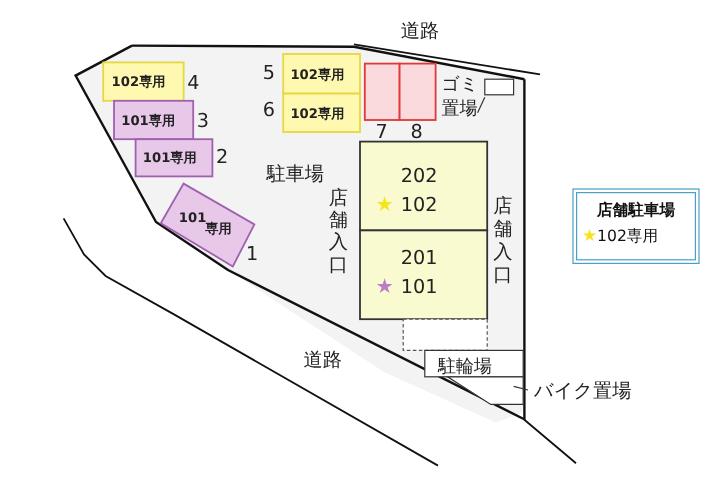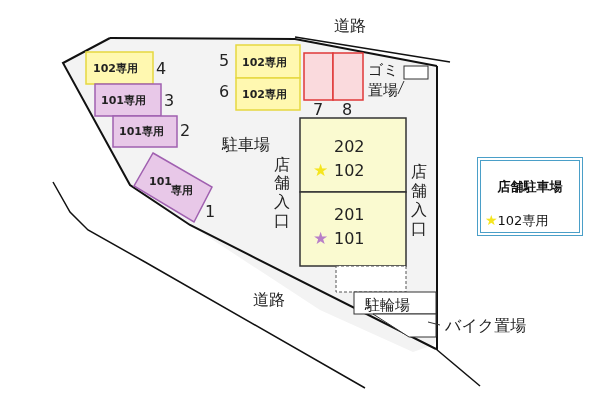--- a/index.html
+++ b/index.html
@@ -4,25 +4,25 @@
   <style>
     html, body { margin: 0; padding: 0; background: #ffffff; }
     body { width: 600px; height: 400px; overflow: hidden; position: relative;
            font-family: "DejaVu Sans", "Liberation Sans", sans-serif; }
     svg { position: absolute; left: 0; top: 0; }
     .lbl { font-family: "DejaVu Sans", "Liberation Sans", sans-serif; fill: #222; }
     .small { font-size: 11px; font-weight: bold; }
     .num { font-size: 16px; }
     .mid { font-size: 15px; }
     .unit { font-size: 16px; }
-    .legend-box { position: absolute; left: 480px; top: 160px; width: 100px; height: 73px;
+    .legend-box { position: absolute; left: 480px; top: 160px; width: 100px; height: 57px;
                   border: 1px solid #4a9fc8; outline: 1px solid #4a9fc8; outline-offset: 2px;
-                  background: #fff; box-sizing: border-box; padding: 16px 4px; }
+                  background: #fff; box-sizing: border-box; padding: 4px 4px; }
     .legend-title { font-size: 13px; font-weight: bold; color: #111; text-align: center; margin-top: 1px; }
-    .legend-row { font-size: 13px; color: #111; margin-top: 16px; white-space: nowrap; }
+    .legend-row { font-size: 13px; color: #111; margin-top: 4px; white-space: nowrap; }
     .star { font-size: 14px; }
   </style>
 </head>
 <body>
 
 <svg width="600" height="400" viewBox="0 0 600 400">
 
   <polygon points="63,63 110,38 295,39 437,66 437,340 433,345 413,352 320,310 190,225 130,185" fill="#f3f3f3" stroke="none"></polygon>
 
   <polyline points="110,38 63,63 130,185 190,225 436,349" fill="none" stroke="#111" stroke-width="2"></polyline>

